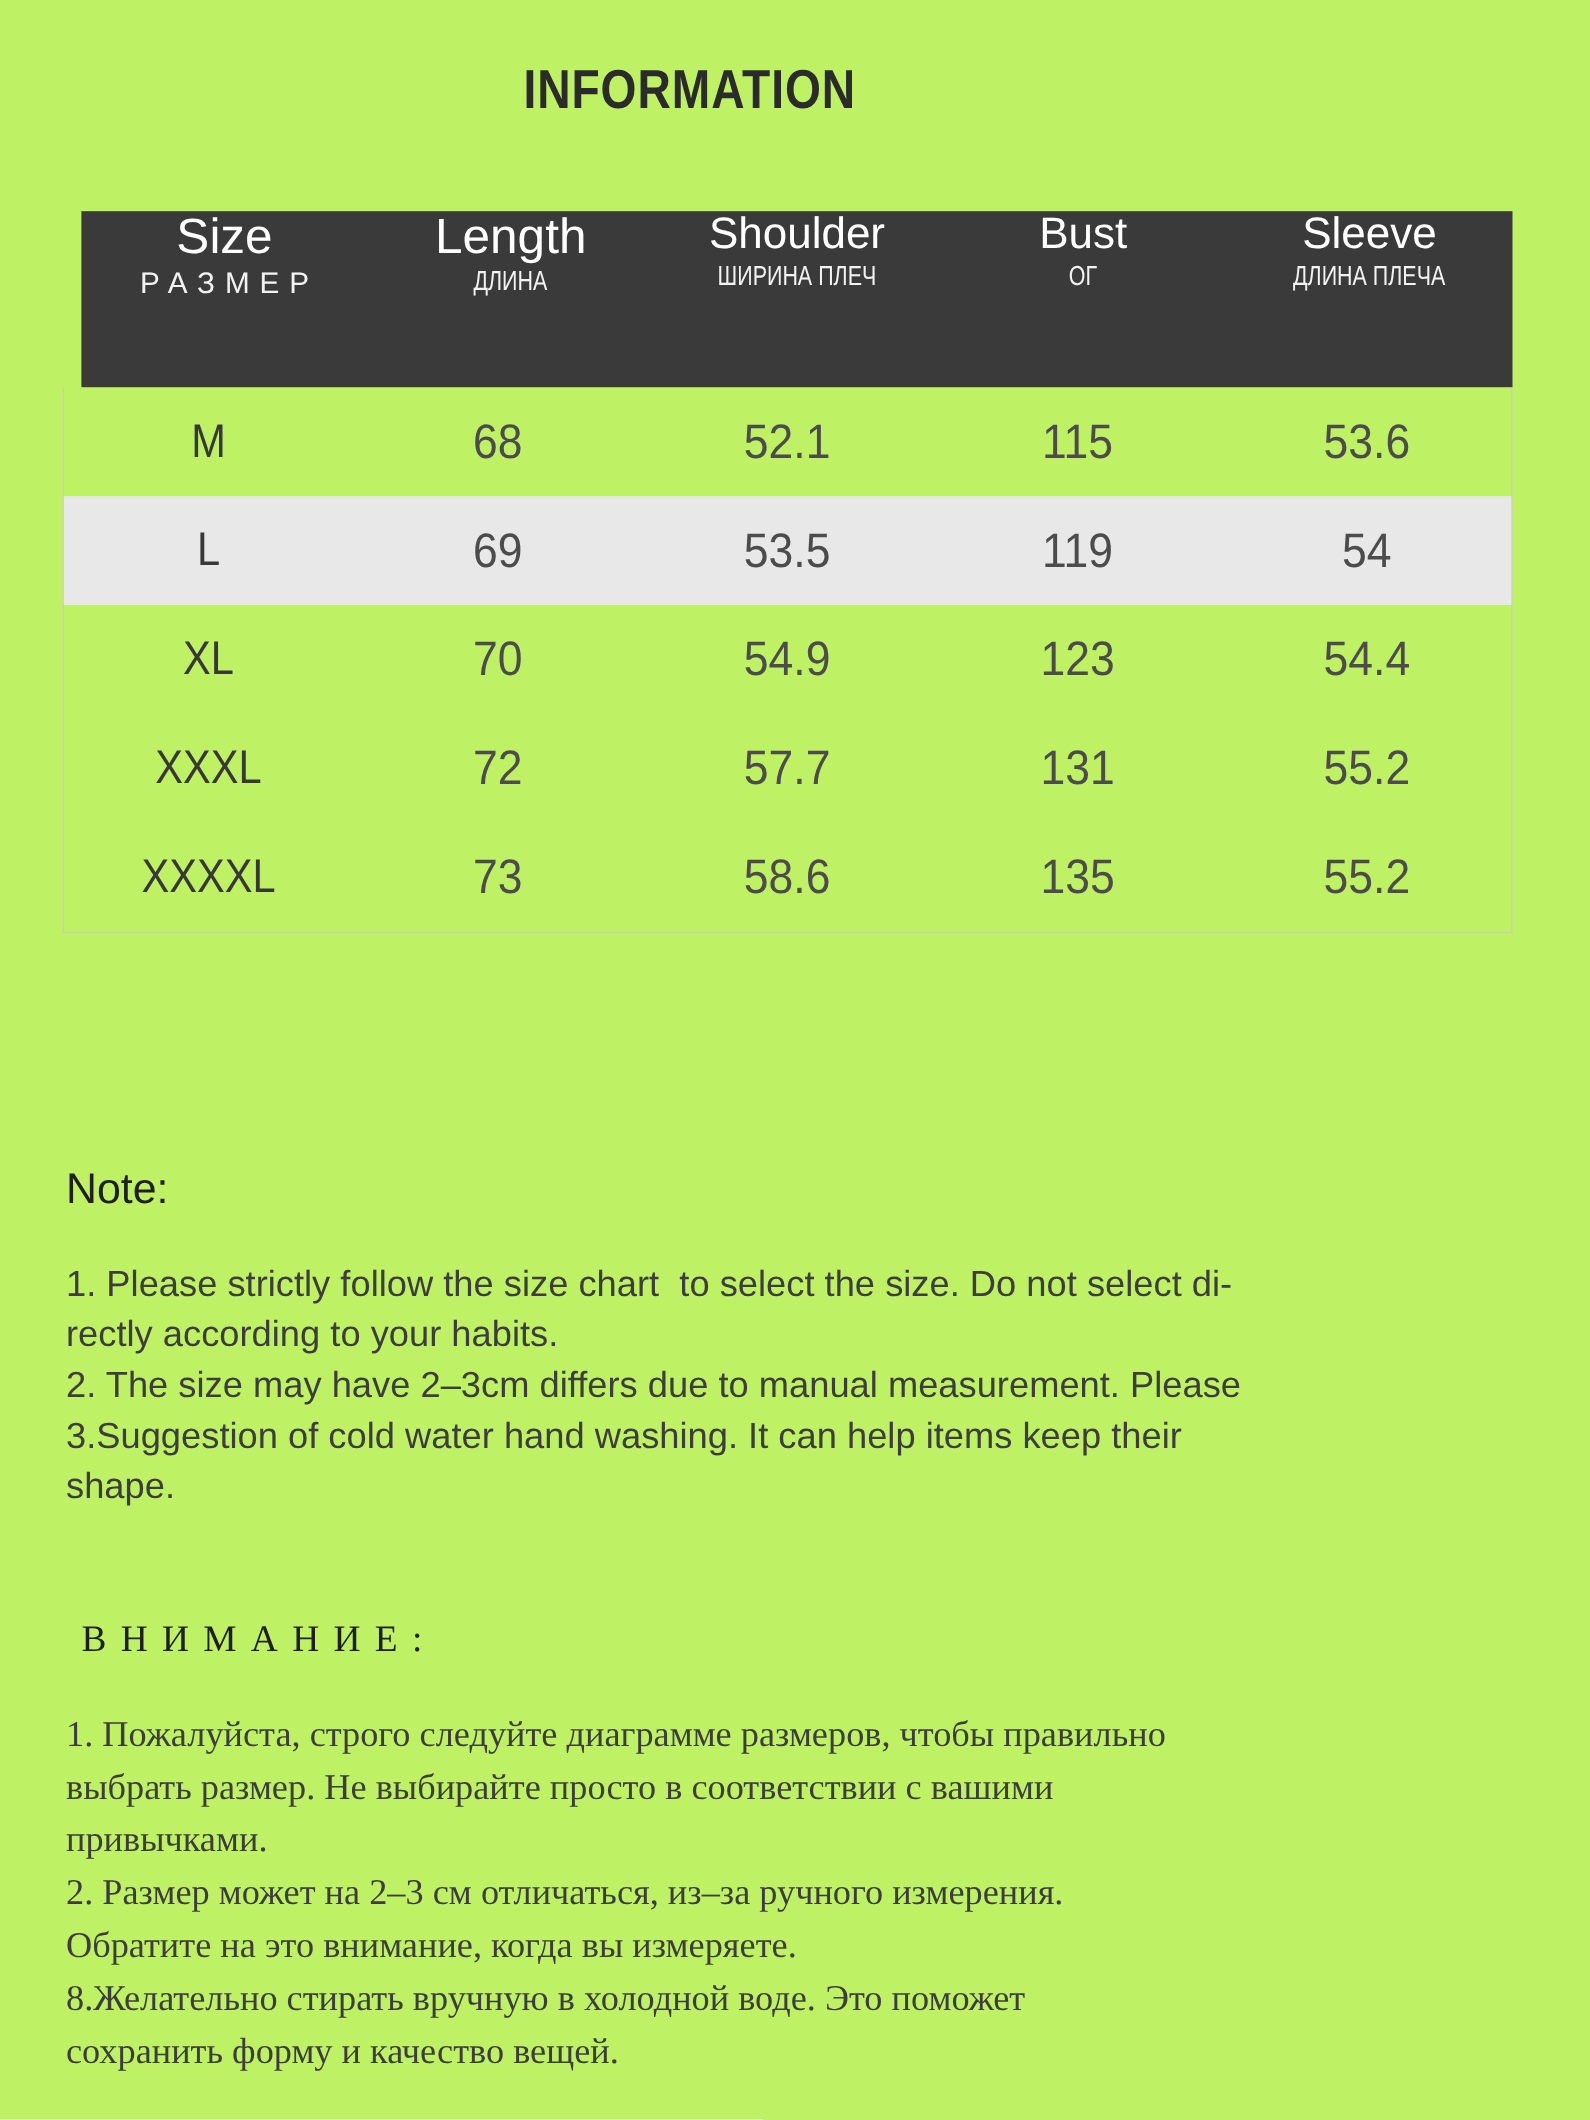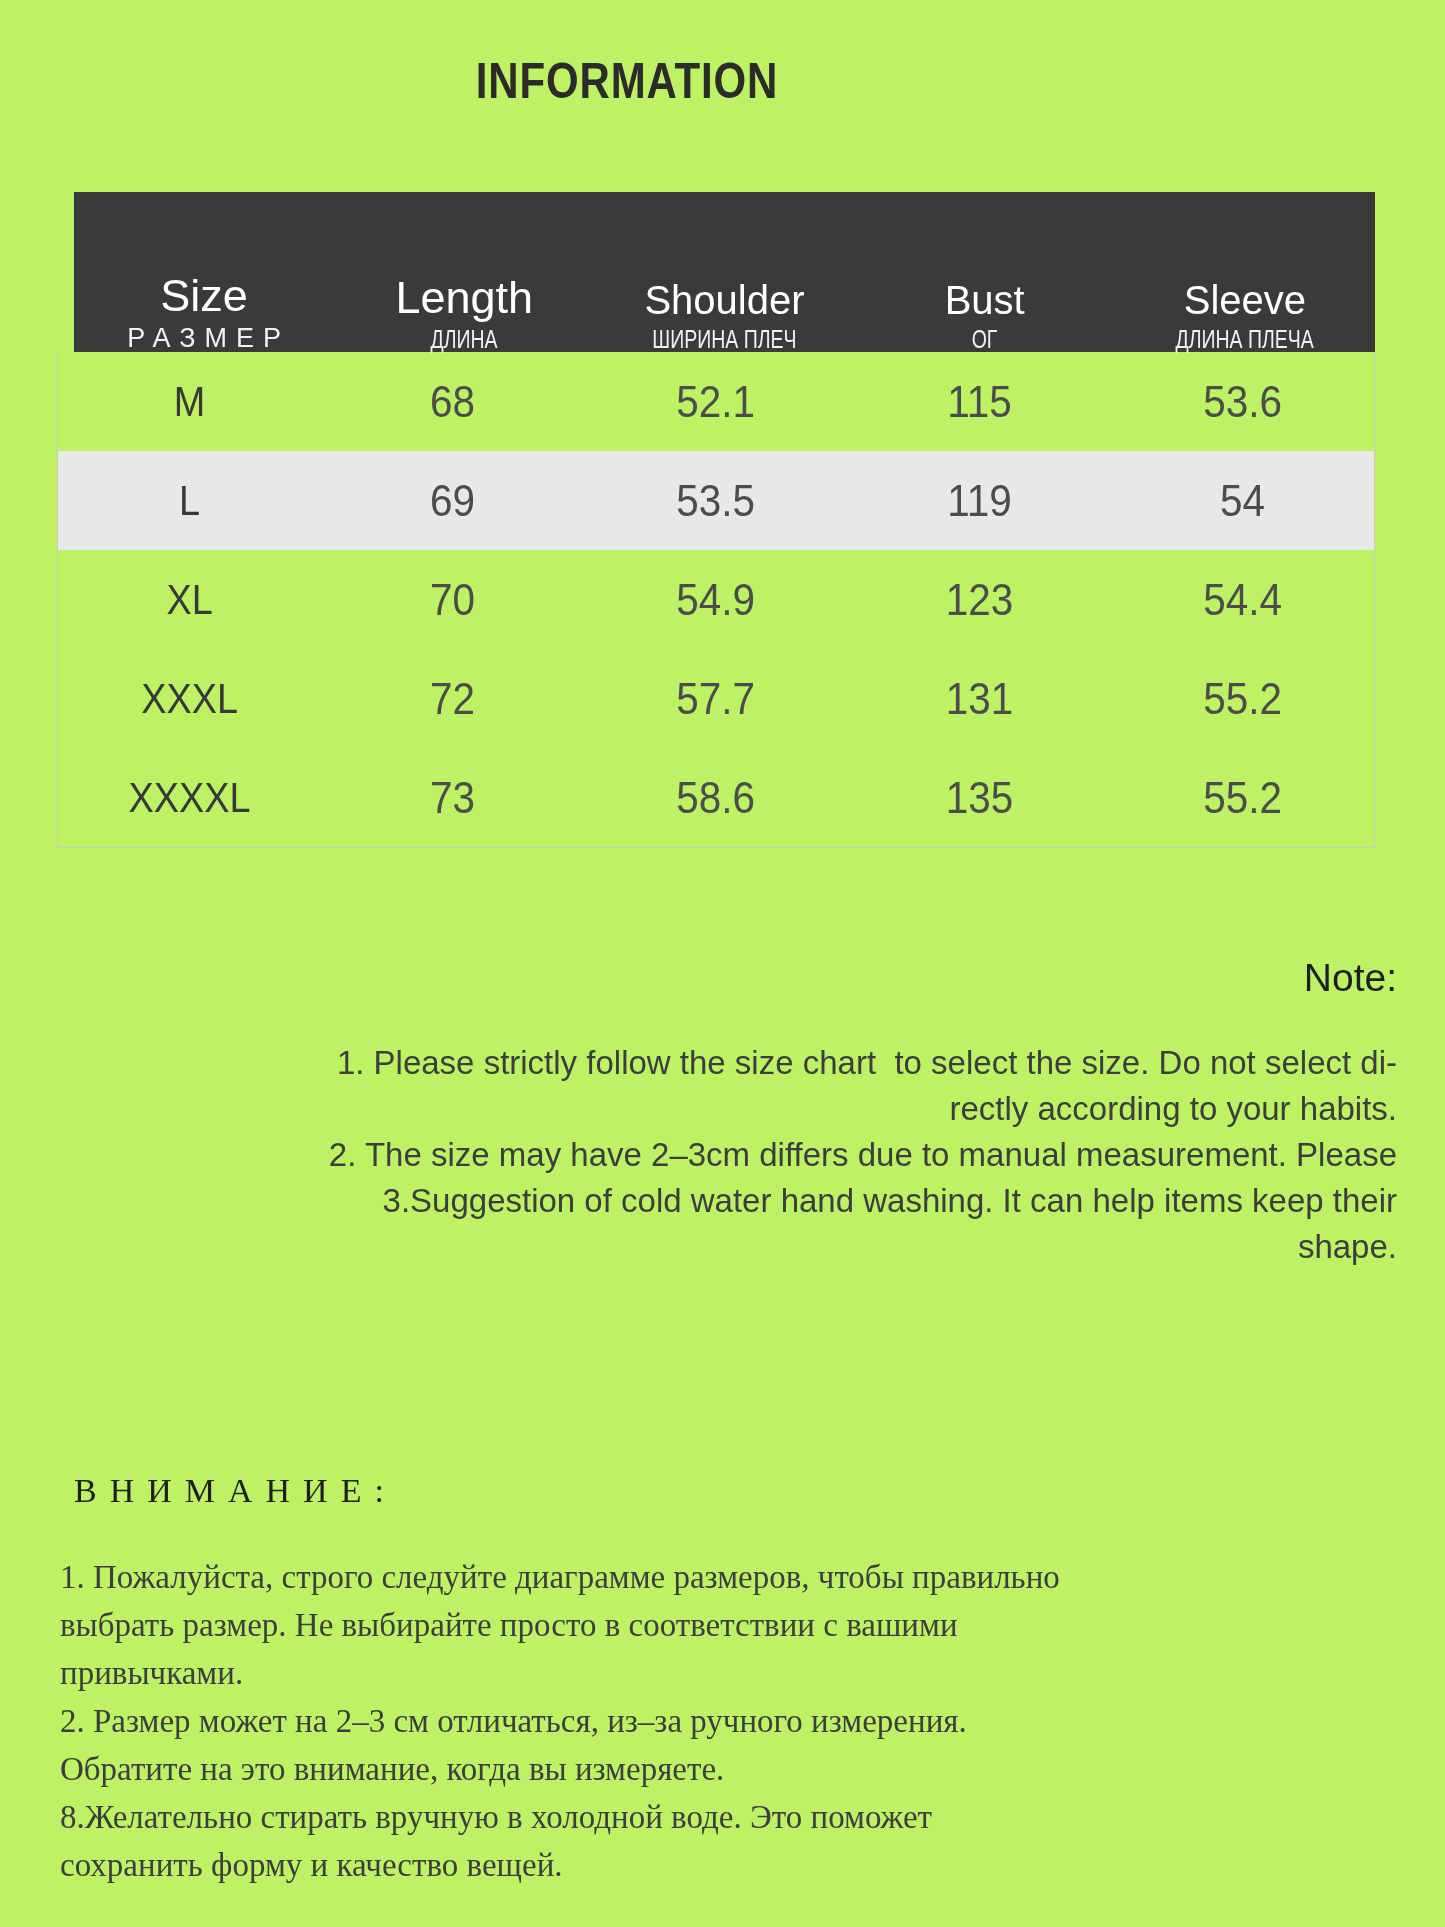--- a/index.html
+++ b/index.html
@@ -21,21 +21,21 @@
   .title{position:absolute;top:52px;left:0;width:100%;text-align:center;}
   .title span{
     display:inline-block;font-size:50px;font-weight:bold;color:#2b2b2b;
     letter-spacing:1px;transform:translateX(-95px) scaleX(0.84);
   }
 
   
   .size-table{position:absolute;top:192px;left:57px;width:1318px;}
   .thead{
     display:flex;height:160px;background:var(--header-bg);
-    align-items:flex-end;
+    align-items:flex-start;
     margin-left:17px;
   }
   .th{
     flex:1;display:flex;flex-direction:column;align-items:center;
     justify-content:center;gap:7px;color:var(--header-text);
   }
   .th .en{font-size:40px;font-weight:400;line-height:1;}
   .th .en.lead{font-size:45px;}
   .th .ru{
     font-size:25px;font-weight:400;line-height:1;color:#f2f2f2;
@@ -46,21 +46,21 @@
   .tr{display:flex;height:99px;align-items:center;}
   .tr.shaded{background:var(--shaded-row);}
   .td{
     flex:1;text-align:center;font-size:44px;color:#4c4c4c;
     transform:scaleX(0.92);
   }
   .td.size-col{font-size:43px;color:#383838;transform:scaleX(0.88);}
 
   
   .note{position:absolute;left:60px;right:48px;}
-  .note-en{top:957px;text-align:right;}
+  .note-en{top:1061px;}
   .note-ru{top:1472px;font-family:Liberation Serif, serif;}
   .note h2{
     font-size:39px;font-weight:400;color:#1f1f1f;margin:0 0 40px 0;line-height:1.1;
   }
   .note-ru h2{font-size:34px;letter-spacing:13px;padding-left:14px;margin-bottom:44px;}
   .text-line{
     font-size:33px;line-height:46px;color:var(--body-text);
     white-space:pre-wrap;font-weight:400;
   }
   .note-ru .text-line{line-height:48px;}

